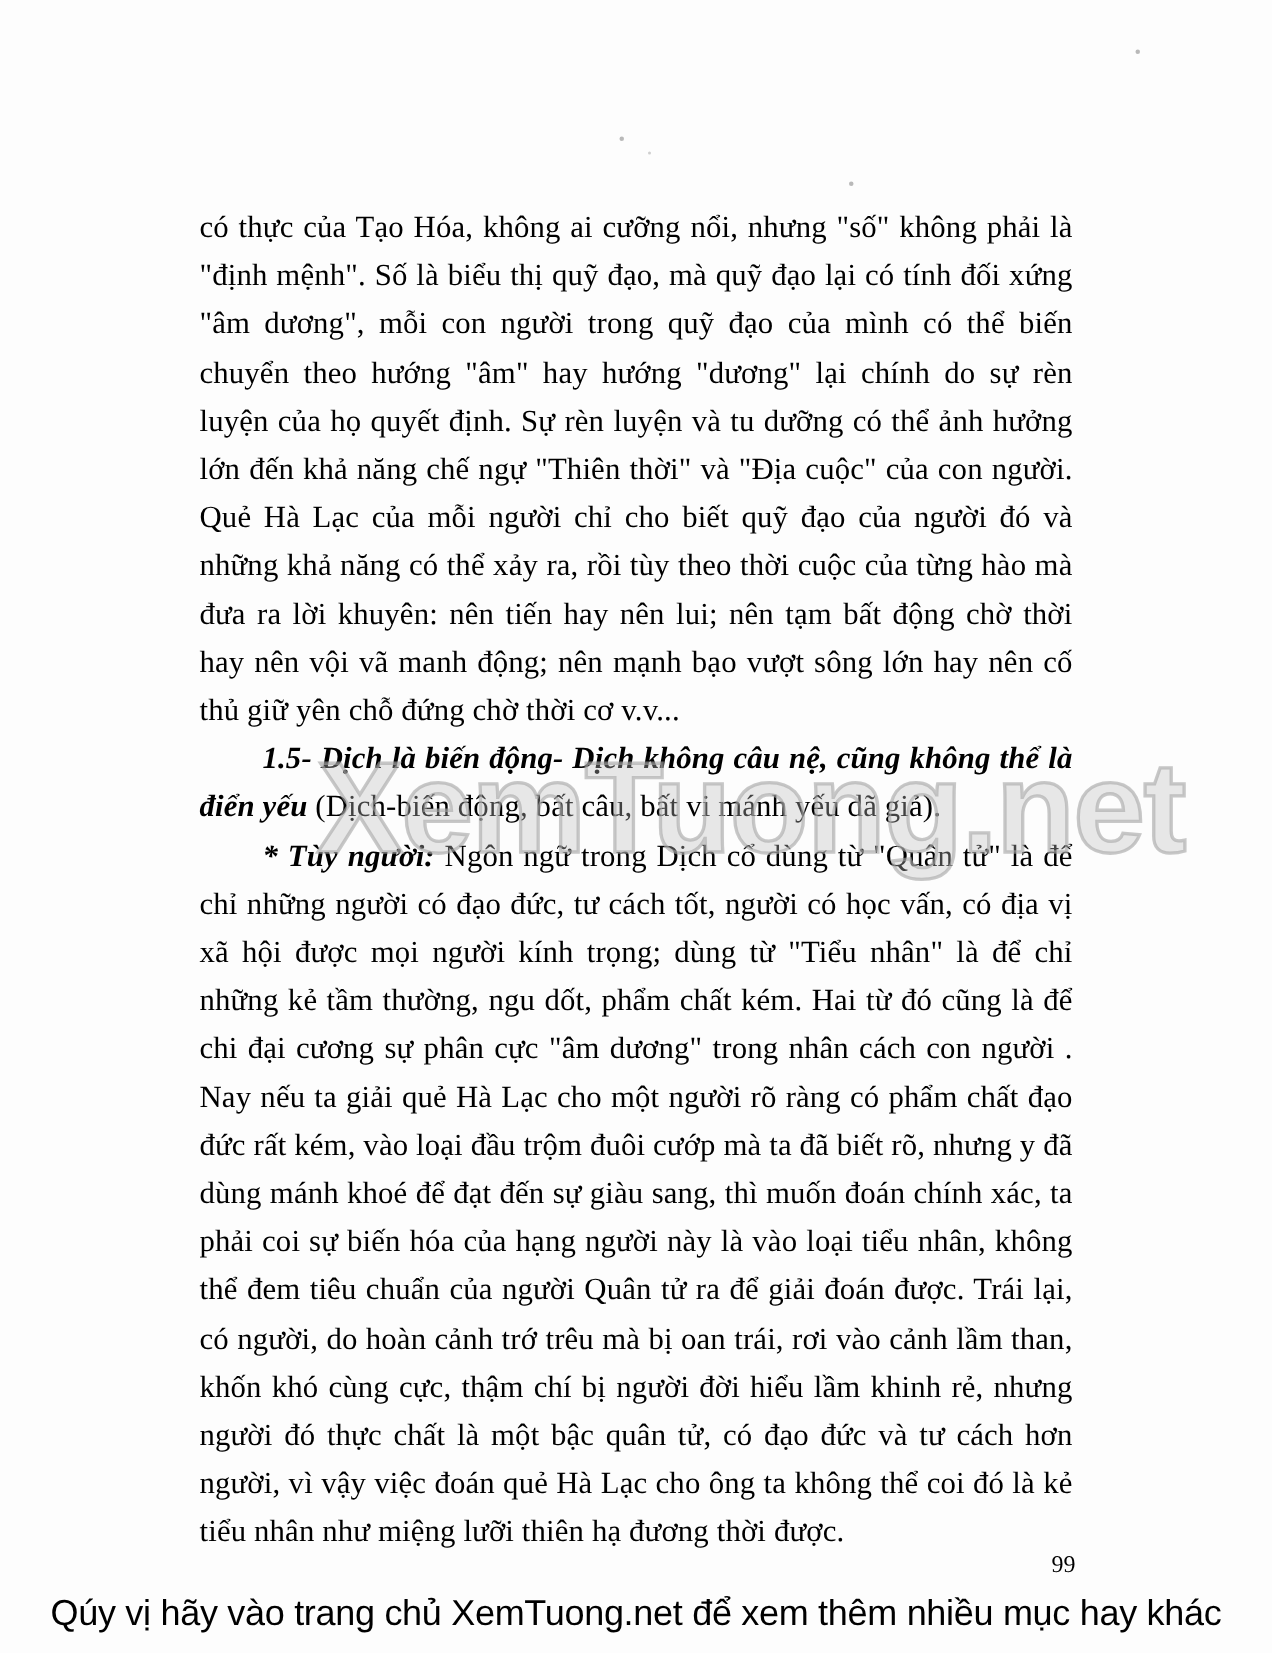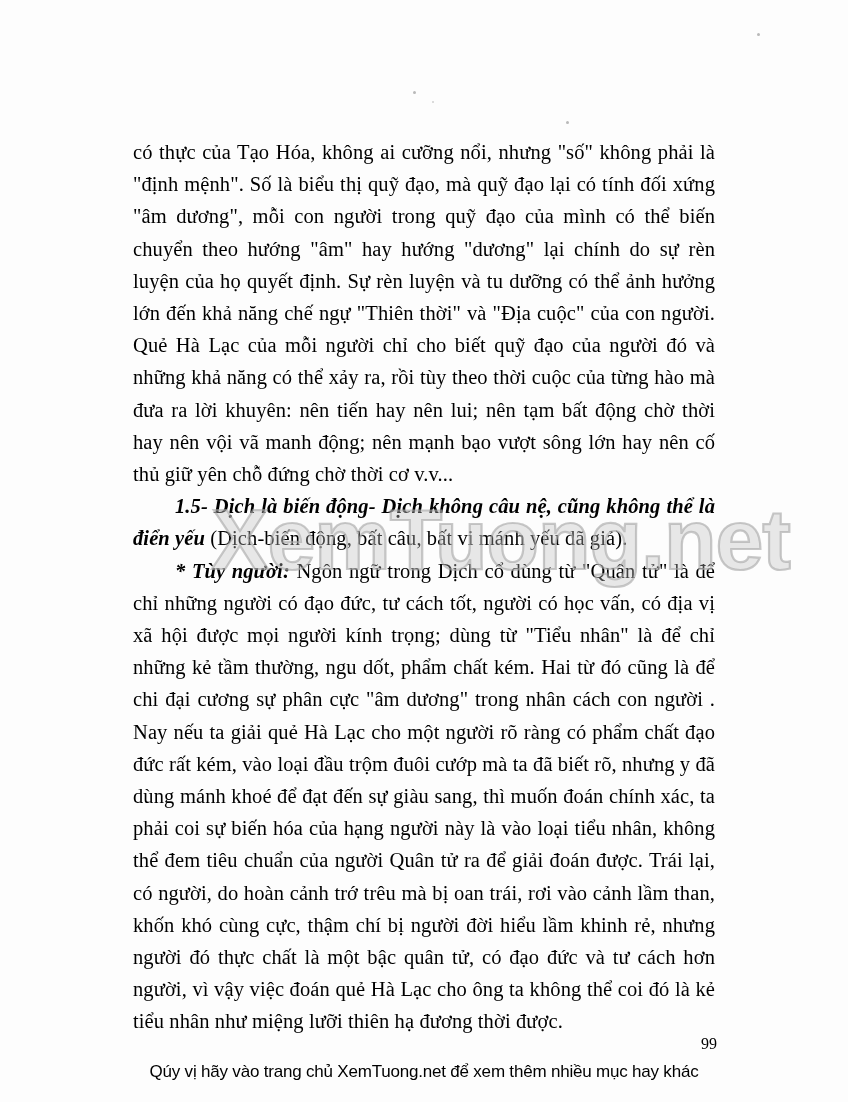--- a/index.html
+++ b/index.html
@@ -90,21 +90,21 @@
     font-family: "Liberation Serif", serif;
   }
 
   .footer-banner {
     position: absolute;
     left: 0;
     right: 0;
     top: 1062px;
     text-align: center;
     font-family: "Liberation Sans", sans-serif;
-    font-size: 17px;
+    font-size: 24px;
     color: #000;
     letter-spacing: -0.2px;
   }
 </style>
 </head>
 <body>
 
 <div class="page">
 
   <div class="speck s1"></div>

